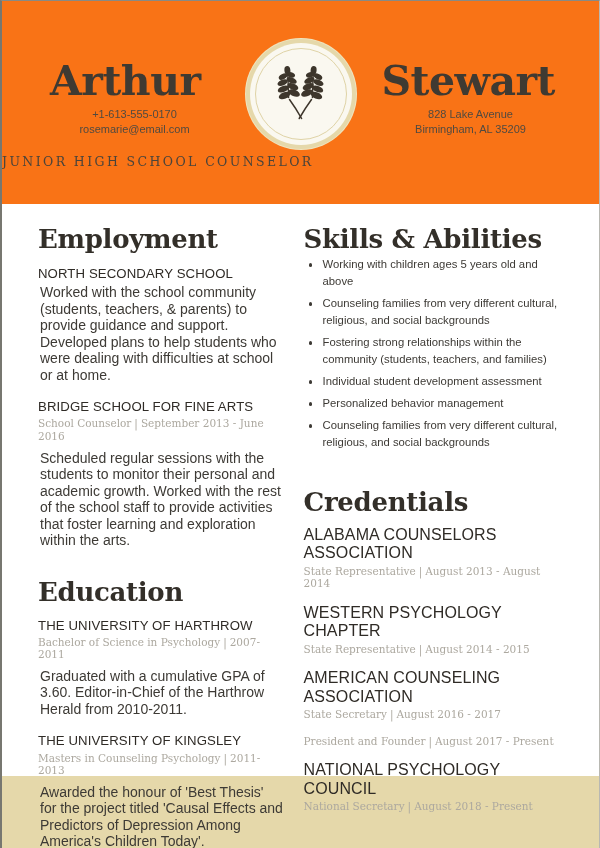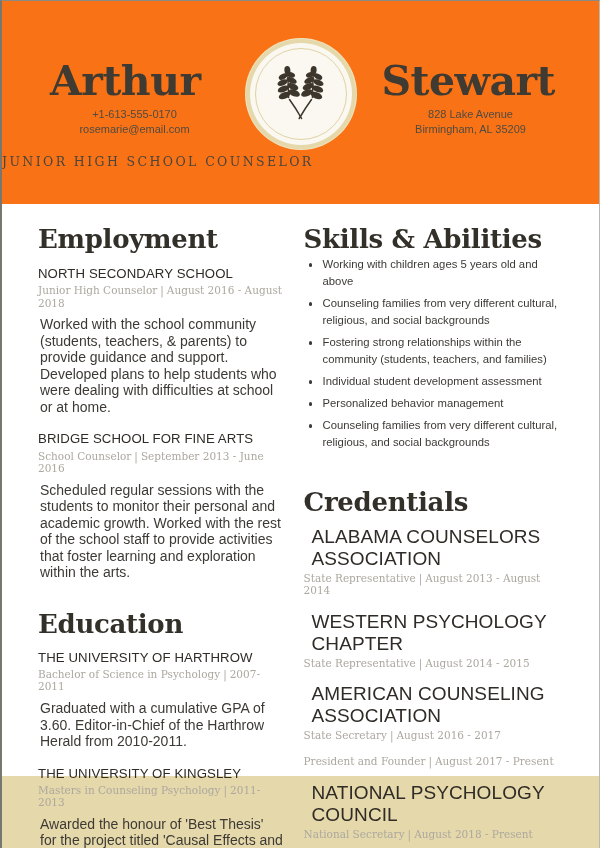--- a/index.html
+++ b/index.html
@@ -155,21 +155,21 @@
   .entry-meta .sep { padding: 0 3px; }
   .entry-desc {
     font-size: 14px;
     line-height: 16.5px;
     color: #3d3a35;
     margin: 2px;
   }
 
   
   .cred { margin-bottom: 14px; }
-  .cred .entry-org { font-size: 19px; margin-bottom: 2px; margin-left: 8px; }
+  .cred .entry-org { font-size: 16px; margin-bottom: 2px; }
   .cred .entry-meta { margin-bottom: 0; }
   .cred:last-child { margin-bottom: 0; }
 
   
   ul.skills-list {
     list-style: none;
     margin: 0;
     padding: 0;
   }
   ul.skills-list li {
@@ -262,23 +262,20 @@
   </div>
 
   <div class="content">
 
     <div class="col left">
 
       <h2 class="section-title">Employment</h2>
 
       <div class="entry">
         <div class="entry-org">NORTH SECONDARY SCHOOL</div>
-        <div class="entry-meta">
-          <span>Junior High Counselor</span><span class="sep">|</span><span>August 2016 - August 2018</span>
-        </div>
         <p class="entry-desc">Worked with the school community (students, teachers, &amp; parents) to provide guidance and support. Developed plans to help students who were dealing with difficulties at school or at home.</p>
       </div>
 
       <div class="entry">
         <div class="entry-org">BRIDGE SCHOOL FOR FINE ARTS</div>
         <div class="entry-meta">
           <span>School Counselor</span><span class="sep">|</span><span>September 2013 - June 2016</span>
         </div>
         <p class="entry-desc">Scheduled regular sessions with the students to monitor their personal and academic growth. Worked with the rest of the school staff to provide activities that foster learning and exploration within the arts.</p>
       </div>

